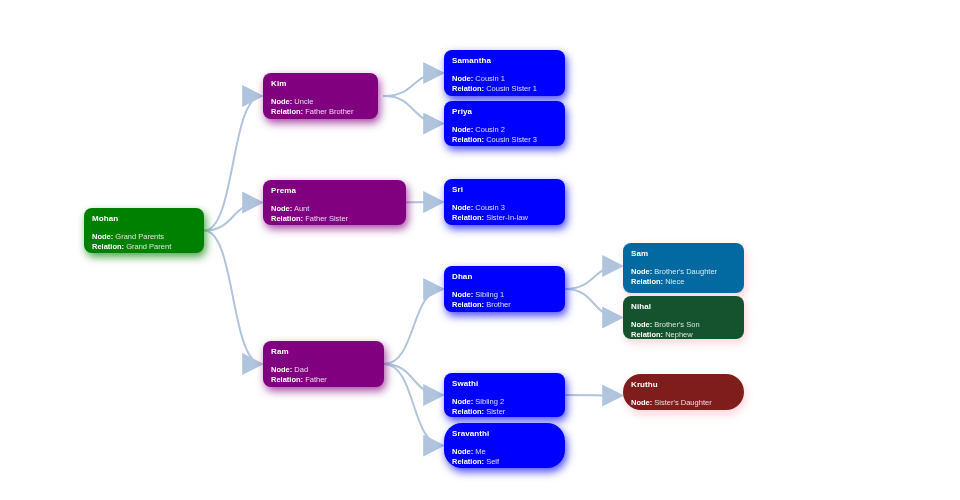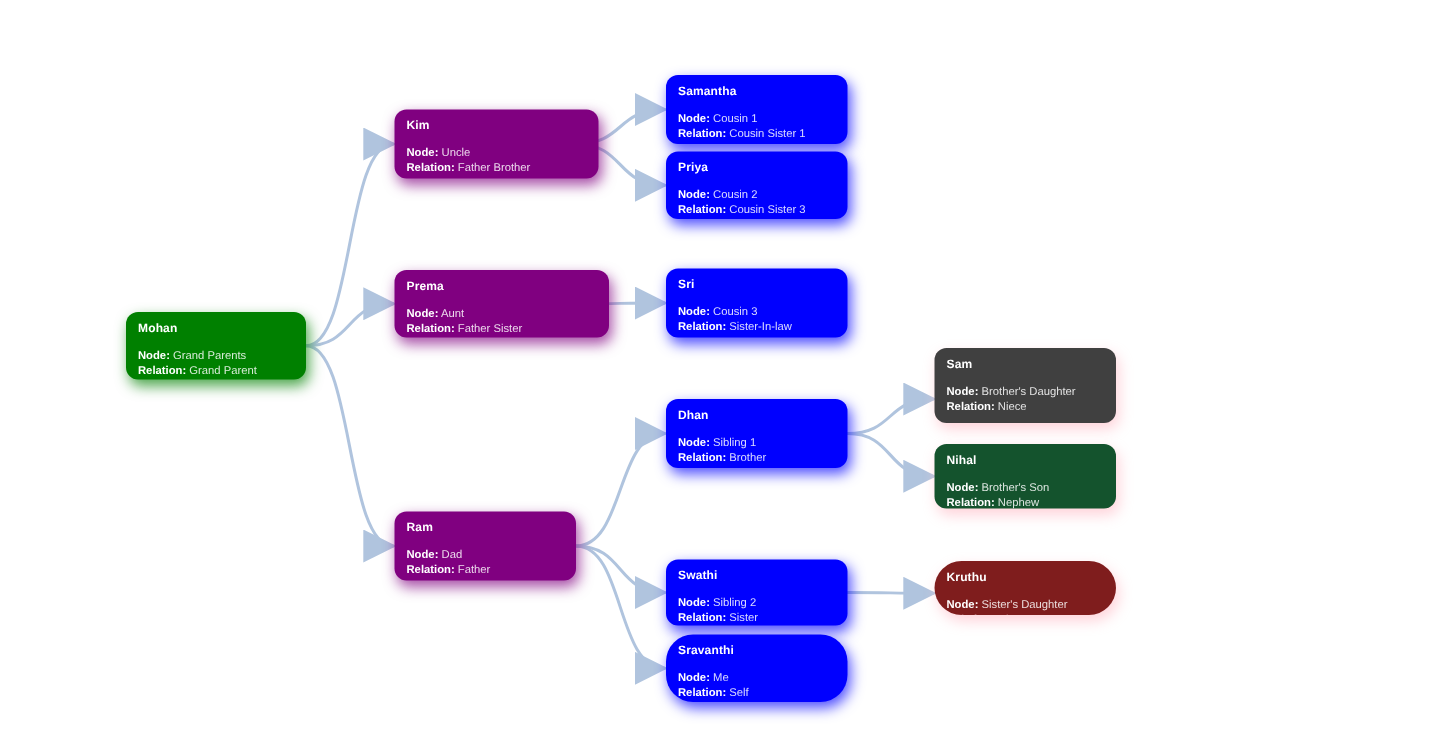--- a/index.html
+++ b/index.html
@@ -84,21 +84,21 @@
     <div class="node-title">Mohan</div>
     <div class="node-line">
       <span class="node-label">Node:</span>
       <span class="node-value">Grand Parents</span>
     </div>
     <div class="node-line">
       <span class="node-label">Relation:</span>
       <span class="node-value">Grand Parent</span>
     </div>
   </div>
-      <div class="flow-node" style="left: 263px; top: 73px; width: 136px; height: 46px; background: rgb(128, 0, 128); box-shadow: rgba(128, 0, 128, 0.7) 2px 4px 9px 0px;">
+      <div class="flow-node" style="left: 263px; top: 73px; width: 115px; height: 46px; background: rgb(128, 0, 128); box-shadow: rgba(128, 0, 128, 0.7) 2px 4px 9px 0px;">
     <div class="node-title">Kim</div>
     <div class="node-line">
       <span class="node-label">Node:</span>
       <span class="node-value">Uncle</span>
     </div>
     <div class="node-line">
       <span class="node-label">Relation:</span>
       <span class="node-value">Father Brother</span>
     </div>
   </div>
@@ -183,21 +183,21 @@
     <div class="node-title">Sravanthi</div>
     <div class="node-line">
       <span class="node-label">Node:</span>
       <span class="node-value">Me</span>
     </div>
     <div class="node-line">
       <span class="node-label">Relation:</span>
       <span class="node-value">Self</span>
     </div>
   </div>
-      <div class="flow-node" style="left: 623px; top: 232px; width: 121px; height: 50px; background: #404040; box-shadow: rgba(255, 192, 203, 0.7) 2px 4px 9px 0px;">
+      <div class="flow-node" style="left: 623px; top: 243px; width: 121px; height: 50px; background: #0369a1; box-shadow: rgba(255, 192, 203, 0.7) 2px 4px 9px 0px;">
     <div class="node-title">Sam</div>
     <div class="node-line">
       <span class="node-label">Node:</span>
       <span class="node-value">Brother's Daughter</span>
     </div>
     <div class="node-line">
       <span class="node-label">Relation:</span>
       <span class="node-value">Niece</span>
     </div>
   </div>

